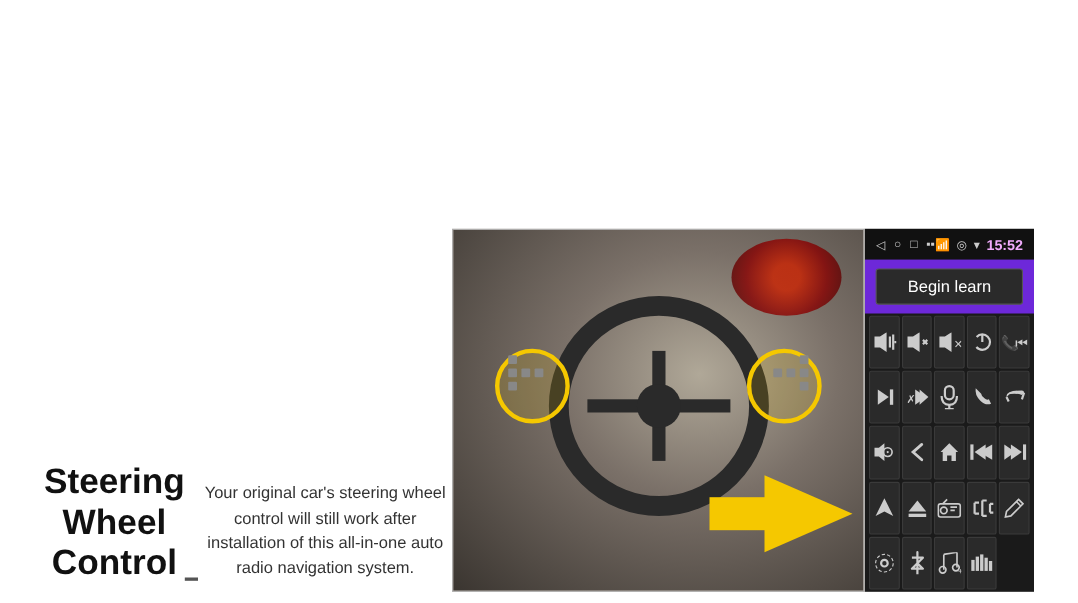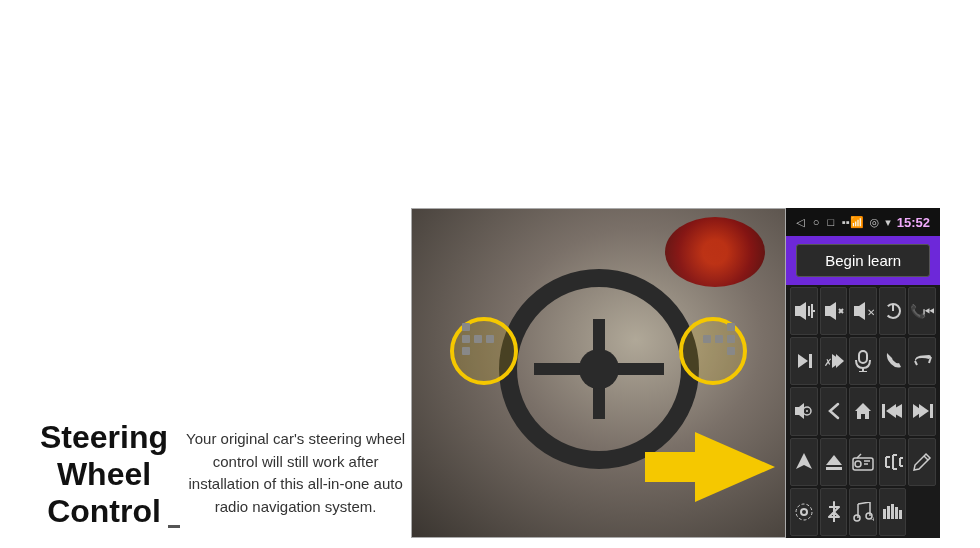--- a/index.html
+++ b/index.html
@@ -34,21 +34,21 @@
       background: #555;
       margin: 0 auto 10px;
     }
 
     .subtitle {
       font-size: 15px;
       color: #333;
       text-align: center;
       max-width: 820px;
       line-height: 1.5;
-      margin-bottom: 20px;
+      margin-bottom: 10px;
     }
 
     .content-row {
       display: flex;
       width: 100%;
       gap: 0;
       height: 330px;
     }
 
     

